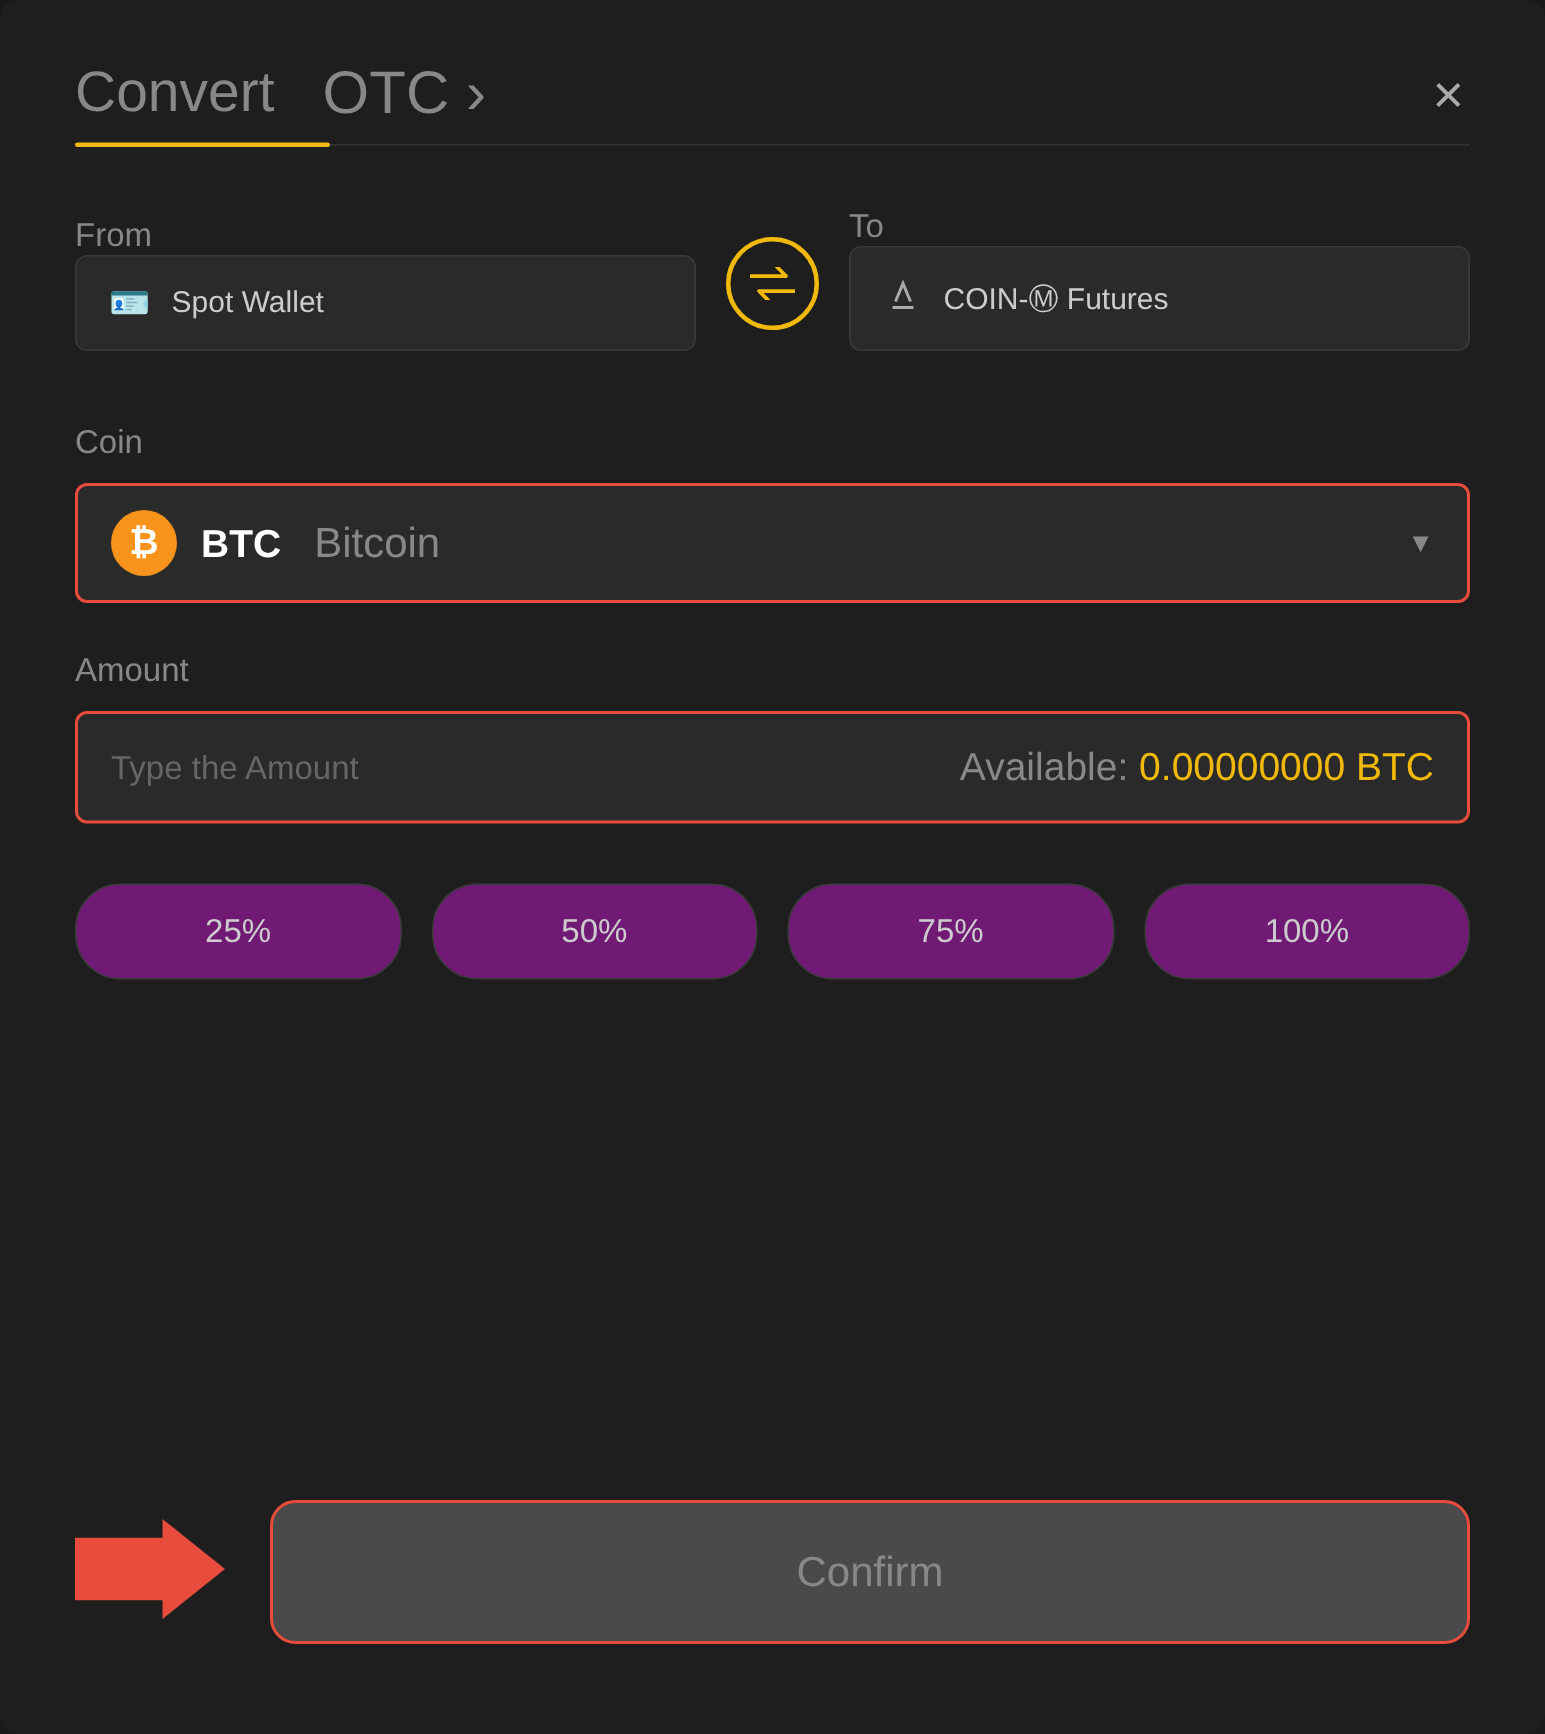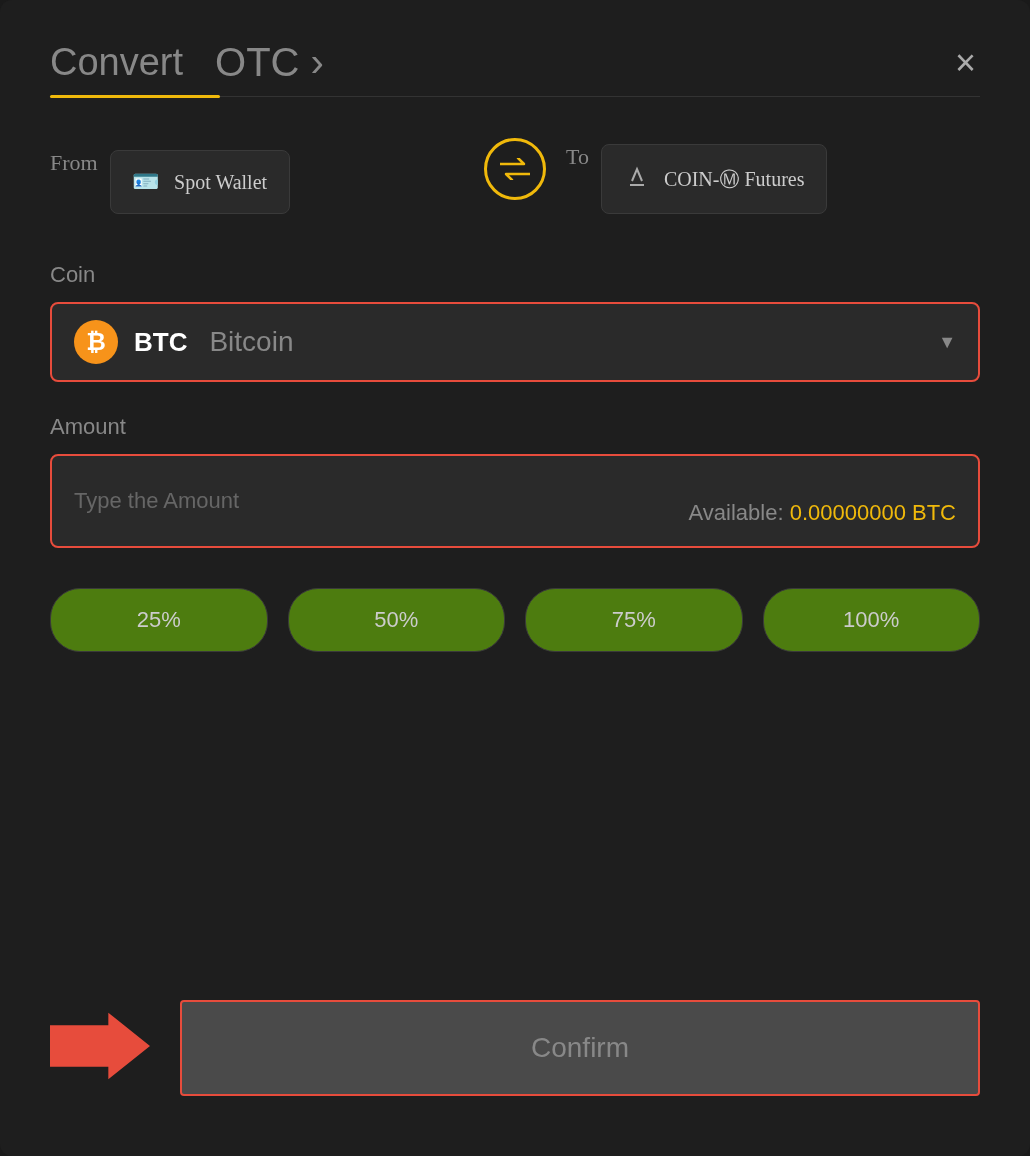--- a/index.html
+++ b/index.html
@@ -97,24 +97,22 @@
     
     .from-to-section {
       display: flex;
       align-items: flex-end;
       gap: 0;
       margin-bottom: 48px;
     }
 
     .from-group, .to-group {
       display: flex;
-      flex-direction: row;
-      gap: 12px;
+      flex-direction: column;
       flex: 1;
-      font-family: Liberation Serif, serif;
     }
 
     .field-label {
       font-size: 22px;
       color: #888;
       font-weight: 400;
     }
 
     .wallet-selector {
       background: #2a2a2a;
@@ -234,40 +232,39 @@
       color: #666;
       flex: 1;
       font-family: inherit;
     }
 
     .amount-input::placeholder {
       color: #666;
     }
 
     .available-text {
-      font-size: 22px;
+      font-size: 26px;
       color: #888;
       white-space: nowrap;
-      margin-top: 24px;
     }
 
     .available-value {
       color: #f0b90b;
     }
 
     
     .percent-buttons {
       display: flex;
       gap: 20px;
       margin-bottom: 60px;
     }
 
     .percent-btn {
       flex: 1;
-      background: #4d7c0f;
+      background: #701a75;
       border: 1px solid #3a3a3a;
       border-radius: 30px;
       padding: 18px;
       font-size: 22px;
       color: #ccc;
       cursor: pointer;
       font-weight: 500;
       text-align: center;
     }
 
@@ -287,21 +284,21 @@
     
     .arrow-svg {
       width: 100px;
       height: 80px;
     }
 
     .confirm-btn {
       flex: 1;
       background: #4a4a4a;
       border: 2px solid #e74c3c;
-      border-radius: 4px;
+      border-radius: 17px;
       padding: 30px;
       font-size: 28px;
       color: #888;
       cursor: pointer;
       font-weight: 500;
       font-family: inherit;
     }
   </style>
 </head>
 <body>

